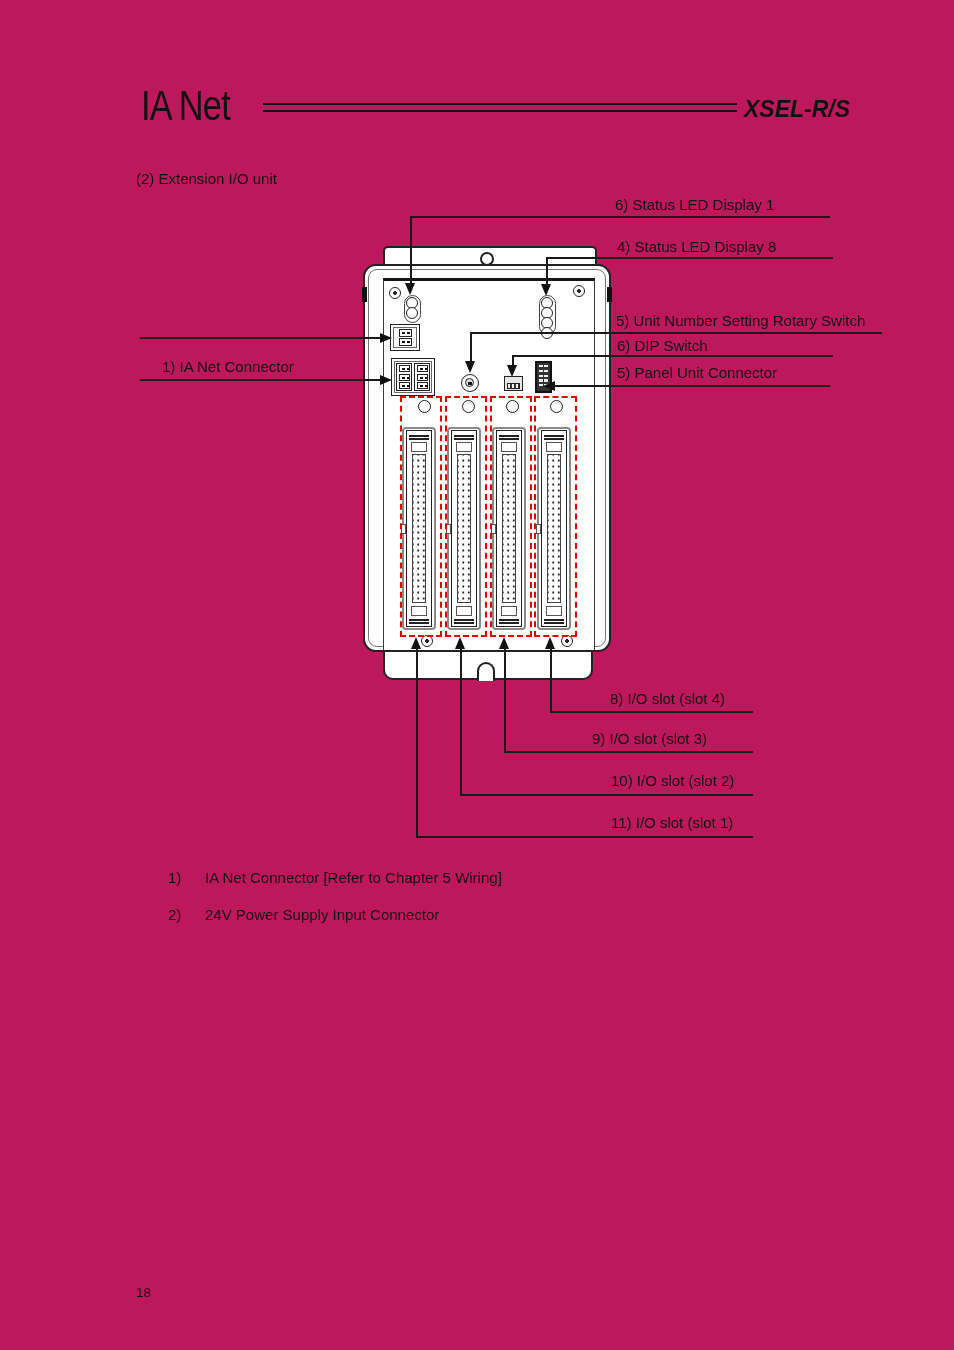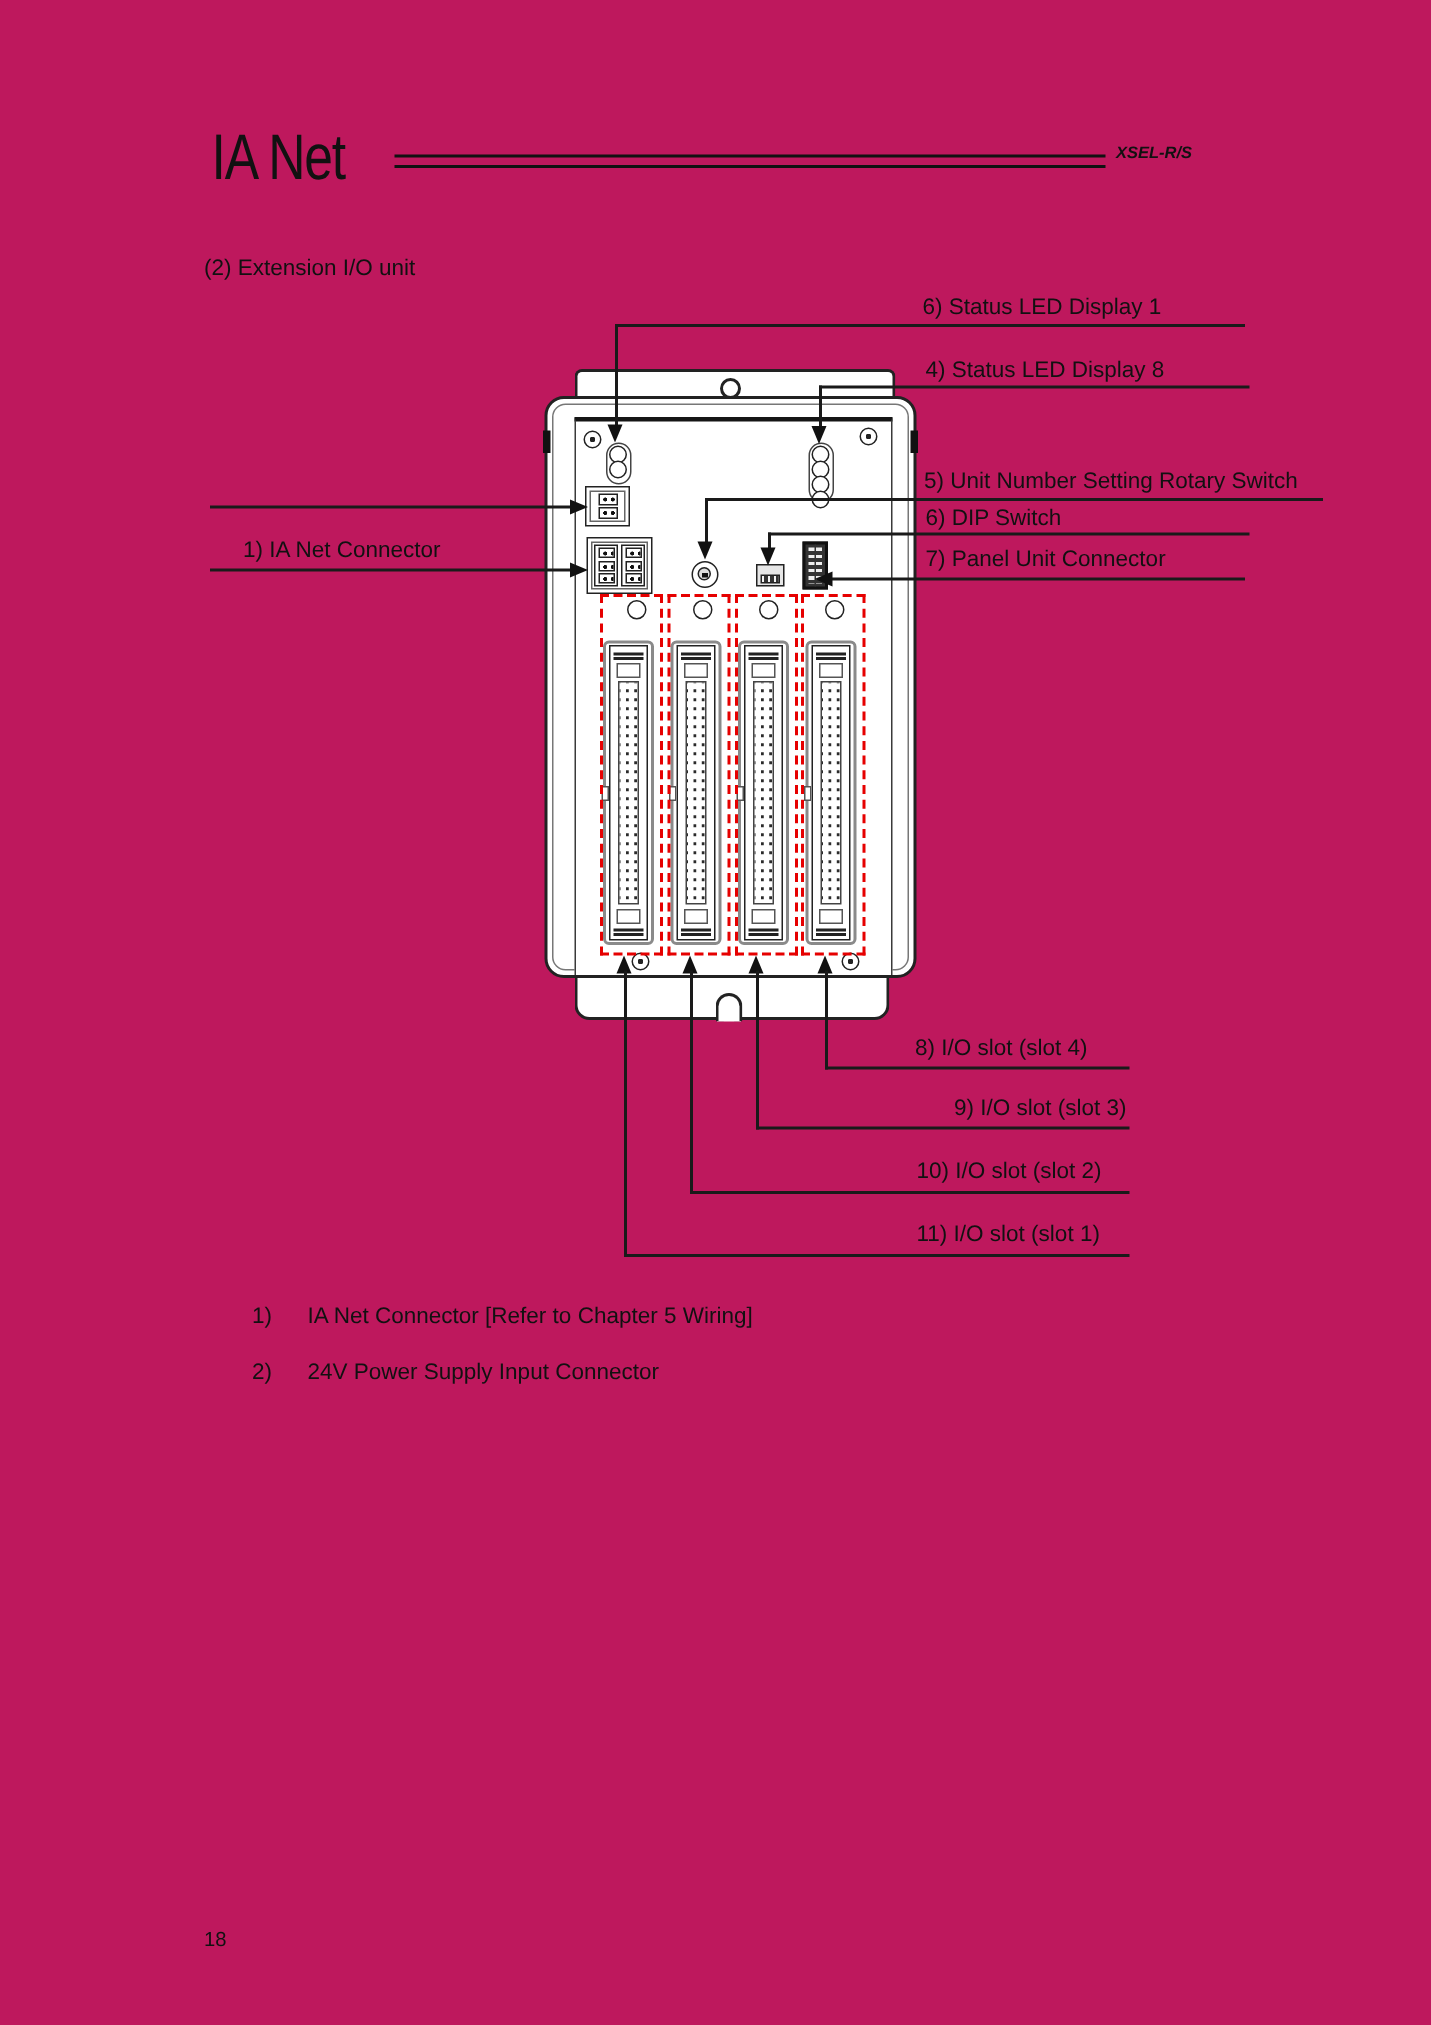--- a/index.html
+++ b/index.html
@@ -8,21 +8,21 @@
   .lbl{position:absolute;font-size:15px;line-height:18px;color:#111;white-space:nowrap;}
   .ln{position:absolute;background:#1a1a1a;}
   .arr{position:absolute;width:0;height:0;}
   .arr.down{border-left:5.5px solid transparent;border-right:5.5px solid transparent;border-top:12px solid #111;}
   .arr.up{border-left:5.5px solid transparent;border-right:5.5px solid transparent;border-bottom:12px solid #111;}
   .arr.right{border-top:5.5px solid transparent;border-bottom:5.5px solid transparent;border-left:12px solid #111;}
   .arr.left{border-top:5.5px solid transparent;border-bottom:5.5px solid transparent;border-right:12px solid #111;}
 
   .title{position:absolute;left:141px;top:83px;font-size:43px;line-height:44px;
          transform:scaleX(0.8);transform-origin:left top;letter-spacing:-1px;}
-  .model{position:absolute;left:744px;top:96px;font-size:11px;font-weight:bold;font-style:italic;}
+  .model{position:absolute;left:744px;top:96px;font-size:23px;font-weight:bold;font-style:italic;}
   .rule{position:absolute;height:2px;background:#111;}
 
   
   .bracket-top{position:absolute;left:383px;top:246px;width:210px;height:24px;background:#fff;
     border:2px solid #222;border-bottom:1px solid #444;border-radius:5px 5px 0 0;}
   .hole{position:absolute;left:480px;top:252px;width:14px;height:14px;border:2px solid #222;border-radius:50%;background:#fff;box-sizing:border-box;}
   .body-outer{position:absolute;left:363px;top:264px;width:248px;height:388px;border:2px solid #222;border-radius:13px;background:#fff;box-sizing:border-box;}
   .body-inner{position:absolute;left:368px;top:269px;width:238px;height:378px;border:1px solid #777;border-radius:9px;box-sizing:border-box;}
   .face{position:absolute;left:383px;top:278px;width:212px;height:372px;background:#fff;box-sizing:border-box;
     border-top:3px solid #151515;border-left:1.5px solid #3a3a3a;border-right:1.5px solid #3a3a3a;}
@@ -234,30 +234,30 @@
   <div class="lbl" style="left:616px;top:312px;">5) Unit Number Setting Rotary Switch</div>
   <div class="ln" style="left:470px;top:332px;width:412px;height:2px;"></div>
   <div class="ln" style="left:470px;top:332px;width:2px;height:30px;"></div>
   <div class="arr down" style="left:465px;top:361px;"></div>
 
   <div class="lbl" style="left:617px;top:337px;">6) DIP Switch</div>
   <div class="ln" style="left:512px;top:355px;width:321px;height:2px;"></div>
   <div class="ln" style="left:512px;top:355px;width:2px;height:11px;"></div>
   <div class="arr down" style="left:507px;top:365px;"></div>
 
-  <div class="lbl" style="left:617px;top:364px;">7) Panel Unit Connector</div>
+  <div class="lbl" style="left:617px;top:364px;">5) Panel Unit Connector</div>
   <div class="ln" style="left:554px;top:385px;width:276px;height:2px;"></div>
   <div class="arr left" style="left:543px;top:380.5px;"></div>
 
   <div class="lbl" style="left:610px;top:690px;">8) I/O slot (slot 4)</div>
   <div class="arr up" style="left:545px;top:637px;"></div>
   <div class="ln" style="left:550px;top:647px;width:2px;height:66px;"></div>
   <div class="ln" style="left:550px;top:711px;width:203px;height:2px;"></div>
 
-  <div class="lbl" style="left:636px;top:730px;">9) I/O slot (slot 3)</div>
+  <div class="lbl" style="left:592px;top:730px;">9) I/O slot (slot 3)</div>
   <div class="arr up" style="left:499px;top:637px;"></div>
   <div class="ln" style="left:504px;top:647px;width:2px;height:106px;"></div>
   <div class="ln" style="left:504px;top:751px;width:249px;height:2px;"></div>
 
   <div class="lbl" style="left:611px;top:772px;">10) I/O slot (slot 2)</div>
   <div class="arr up" style="left:455px;top:637px;"></div>
   <div class="ln" style="left:460px;top:647px;width:2px;height:149px;"></div>
   <div class="ln" style="left:460px;top:794px;width:293px;height:2px;"></div>
 
   <div class="lbl" style="left:611px;top:814px;">11) I/O slot (slot 1)</div>

